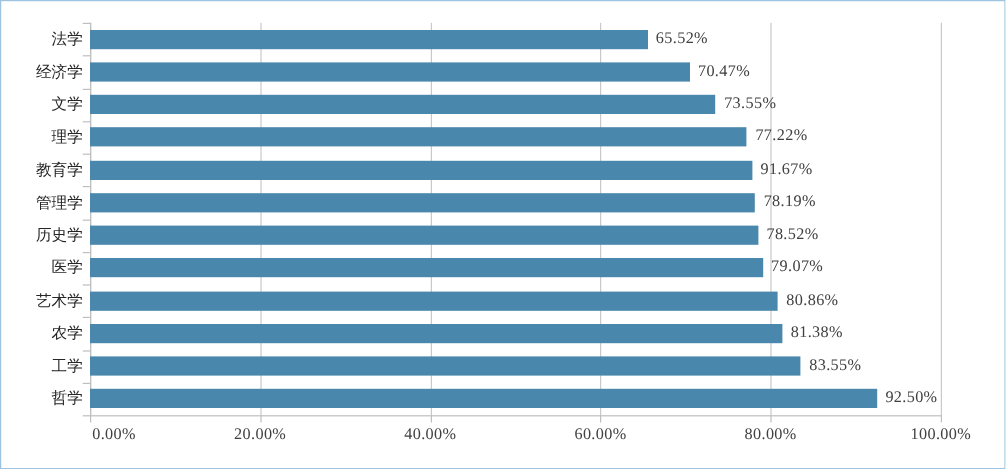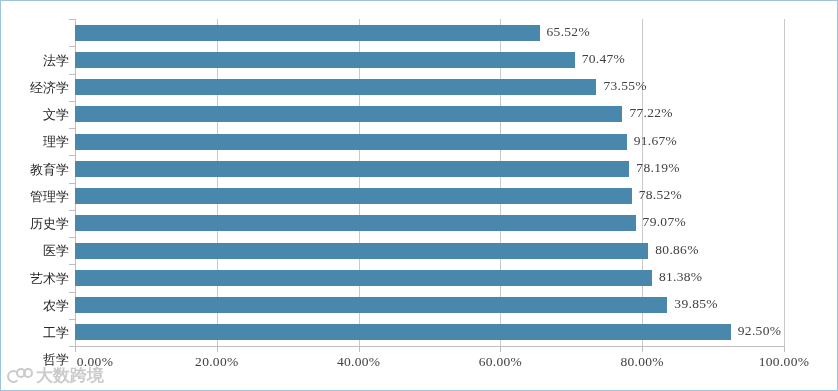--- a/index.html
+++ b/index.html
@@ -83,21 +83,20 @@
     position: absolute;
     right: 0;
     width: 68px;
     text-align: right;
     font-family: "DejaVu Sans", "Liberation Sans", sans-serif;
     font-size: 13px;
     color: #262626;
     white-space: nowrap;
     padding-right: 6px;
     box-sizing: border-box;
-    margin-top: 28px;
   }
   #cat-labels {
     position: absolute;
     left: 0;
     top: 18px;
     width: 74px;
     height: 327px;
   }
   
   .bar {
@@ -206,43 +205,35 @@
       <div class="bar-value" style="left: 561.367px; top: 140.875px;">78.19%</div>
       <div class="bar" style="top: 169.125px; width: 556.707px; background: rgb(74, 135, 172);"></div>
       <div class="bar-value" style="left: 563.707px; top: 168.125px; text-align: center;">78.52%</div>
       <div class="bar" style="top: 196.375px; width: 560.606px; background: rgb(74, 135, 172);"></div>
       <div class="bar-value" style="left: 567.606px; top: 195.375px;">79.07%</div>
       <div class="bar" style="top: 223.625px; width: 573.297px; background: rgb(74, 135, 172);"></div>
       <div class="bar-value" style="left: 580.297px; top: 222.625px;">80.86%</div>
       <div class="bar" style="top: 250.875px; width: 576.984px; background: rgb(74, 135, 172);"></div>
       <div class="bar-value" style="left: 583.984px; top: 249.875px;">81.38%</div>
       <div class="bar" style="top: 278.125px; width: 592.37px; background: rgb(74, 135, 172);"></div>
-      <div class="bar-value" style="left: 599.37px; top: 277.125px;">39.85%</div>
+      <div class="bar-value" style="left: 599.37px; top: 277.125px;">83.55%</div>
       <div class="bar" style="top: 305.375px; width: 655.825px; background: rgb(74, 135, 172);"></div>
       <div class="bar-value" style="left: 662.825px; top: 304.375px;">92.50%</div>
     </div>
 
   <div id="x-axis-line"></div>
   <div id="x-axis">
       <div class="x-tick" style="left: 74px;"></div>
       <div class="x-tick-label" style="left: 74px; margin-left: 20px;">0.00%</div>
       <div class="x-tick" style="left: 215.8px;"></div>
       <div class="x-tick-label" style="left: 215.8px;">20.00%</div>
       <div class="x-tick" style="left: 357.6px;"></div>
       <div class="x-tick-label" style="left: 357.6px;">40.00%</div>
       <div class="x-tick" style="left: 499.4px;"></div>
       <div class="x-tick-label" style="left: 499.4px;">60.00%</div>
       <div class="x-tick" style="left: 641.2px;"></div>
       <div class="x-tick-label" style="left: 641.2px; font-family: Liberation Serif, serif;">80.00%</div>
       <div class="x-tick" style="left: 783px;"></div>
       <div class="x-tick-label" style="left: 783px;">100.00%</div>
     </div>
 
-  <div id="watermark">
-    <span class="wm-mark">
-      <span class="ring r1"></span>
-      <span class="ring r2"></span>
-      <span class="ring r3"></span>
-    </span>
-    <span class="wm-text">大数跨境</span>
-  </div>
 
 </div>
 
 </body></html>

